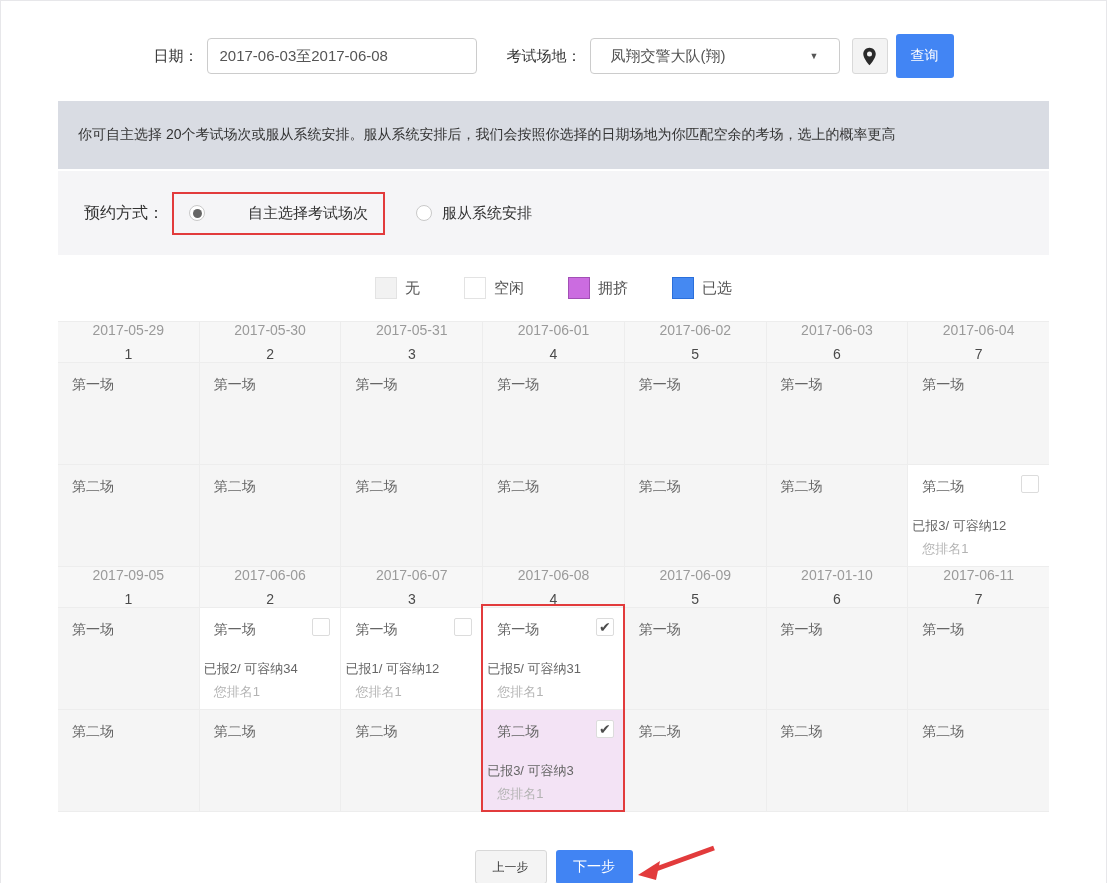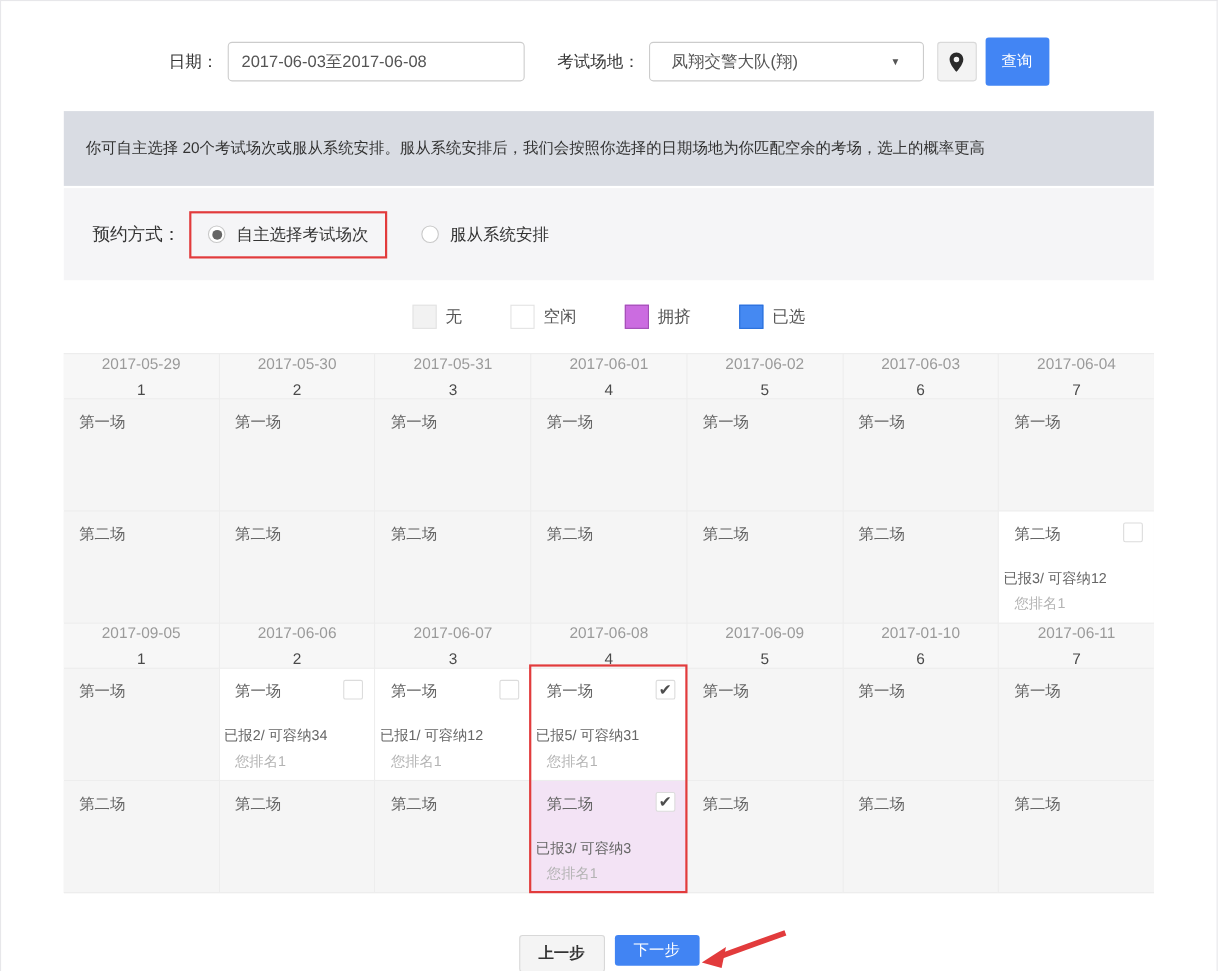--- a/index.html
+++ b/index.html
@@ -43,21 +43,21 @@
   
   .notice {
     margin-top:27px; height:68px; background:#d9dce3; display:flex;
     align-items:center; padding:0 20px; font-size:14px; color:#333;
   }
 
   
   .options { margin-top:2px; height:84px; background:#f5f5f7; display:flex; align-items:center; padding:0 26px; }
   .opt-label { font-size:16px; color:#333; }
   .radio-wrap { display:inline-flex; align-items:center; padding:10px 15px; margin-left:8px; cursor:pointer; }
-  .radio-wrap.highlighted { border:2px solid #e23b3c; }
+  .radio-wrap.highlighted { border:2px solid #e23b3c;gap:33px; }
   .radio-wrap.second { margin-left:16px; border:none; }
   .radio {
     width:16px; height:16px; border-radius:50%; background:#fff;
     border:1px solid #c9c9c9; display:inline-flex; align-items:center; justify-content:center;
   }
   .radio.checked::after { content:""; width:9px; height:9px; border-radius:50%; background:#666; }
   .radio-text { font-size:15px; color:#333; margin-left:10px; }
 
   
   .legend { height:66px; display:flex; align-items:center; justify-content:center; gap:44px; background:#fff; }
@@ -91,26 +91,25 @@
   .rank  { position:absolute; top:75px; left:14px; font-size:13px; color:#b3b3b3; }
   .red-col-rect {
     position:absolute; left:423px; top:283px; width:144px; height:208px;
     border:2px solid #e23b3c; pointer-events:none;
   }
 
   
   .footer { position:relative; display:flex; justify-content:center; gap:9px; margin-top:38px; }
   .prev {
     height:34px; padding:0 17px; background:#f4f4f4; border:1px solid #d8d8d8;
-    border-radius:3px; font-size:14px; color:#333; cursor:pointer;
-    font-family:"Liberation Sans","DejaVu Sans",sans-serif;
-    font-weight:bold;
+    border-radius:3px; font-size:12px; color:#333; cursor:pointer;
+    font-family:"Liberation Sans","DejaVu Sans",sans-serif;
   }
   .next {
-    height:28px; width:77px; background:#4184f3; border:none; border-radius:3px;
+    height:34px; width:77px; background:#4184f3; border:none; border-radius:3px;
     font-size:14px; color:#fff; cursor:pointer;
     font-family:"Liberation Sans","DejaVu Sans",sans-serif;
   }
   .arrow { position:absolute; left:calc(50% + 80px); top:-6px; }
 </style>
 </head>
 <body>
 
 <div class="page">
 

